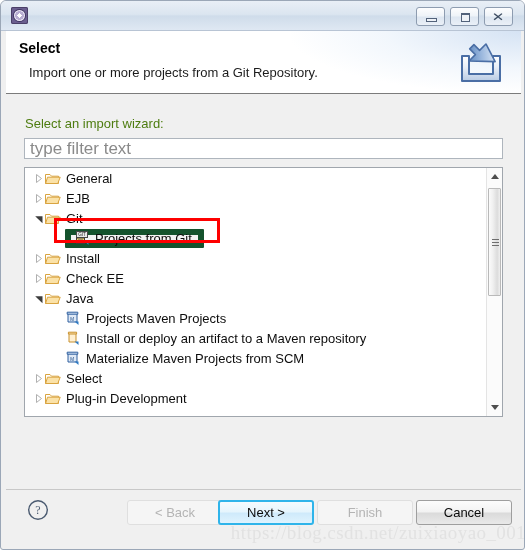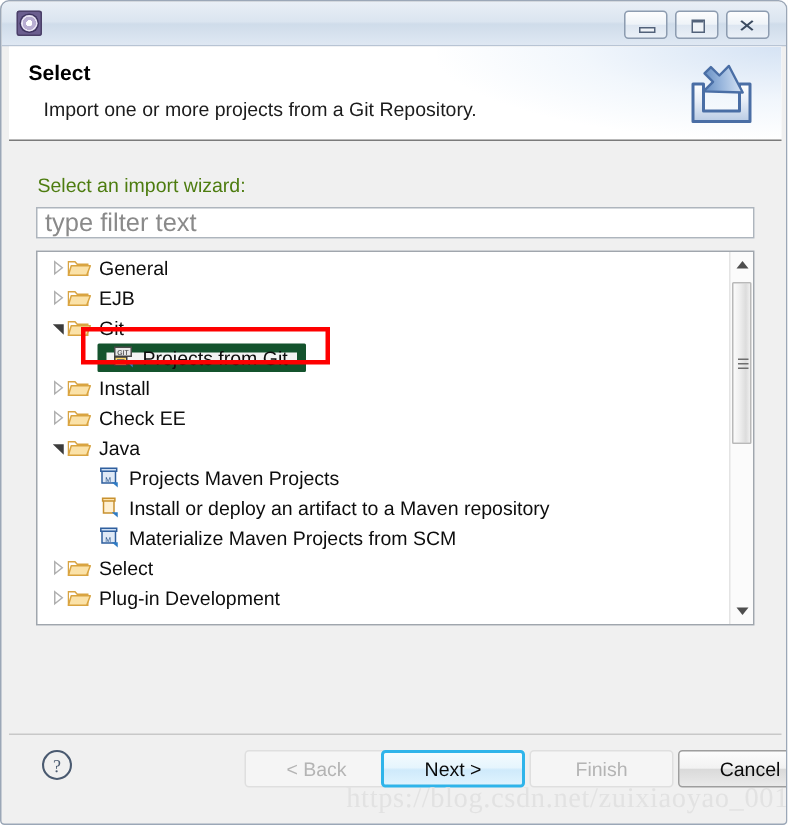--- a/index.html
+++ b/index.html
@@ -324,21 +324,20 @@
     height: 25px;
     box-sizing: border-box;
     font-family: "Liberation Sans", sans-serif;
     font-size: 13px;
     border-radius: 3px;
     display: flex;
     align-items: center;
     justify-content: center;
     padding: 0;
     cursor: default;
-    margin-left: 36px;
   }
   .dlgbtn.disabled {
     border: 1px solid #dfdfdf;
     background: #f5f5f5;
     color: #b4b4b4;
   }
   .dlgbtn.normal {
     border: 1px solid #9e9e9e;
     background: linear-gradient(to bottom, #fcfcfc 0%, #f2f2f2 48%, #dadada 52%, #e9e9e9 100%);
     color: #0a0a0a;

